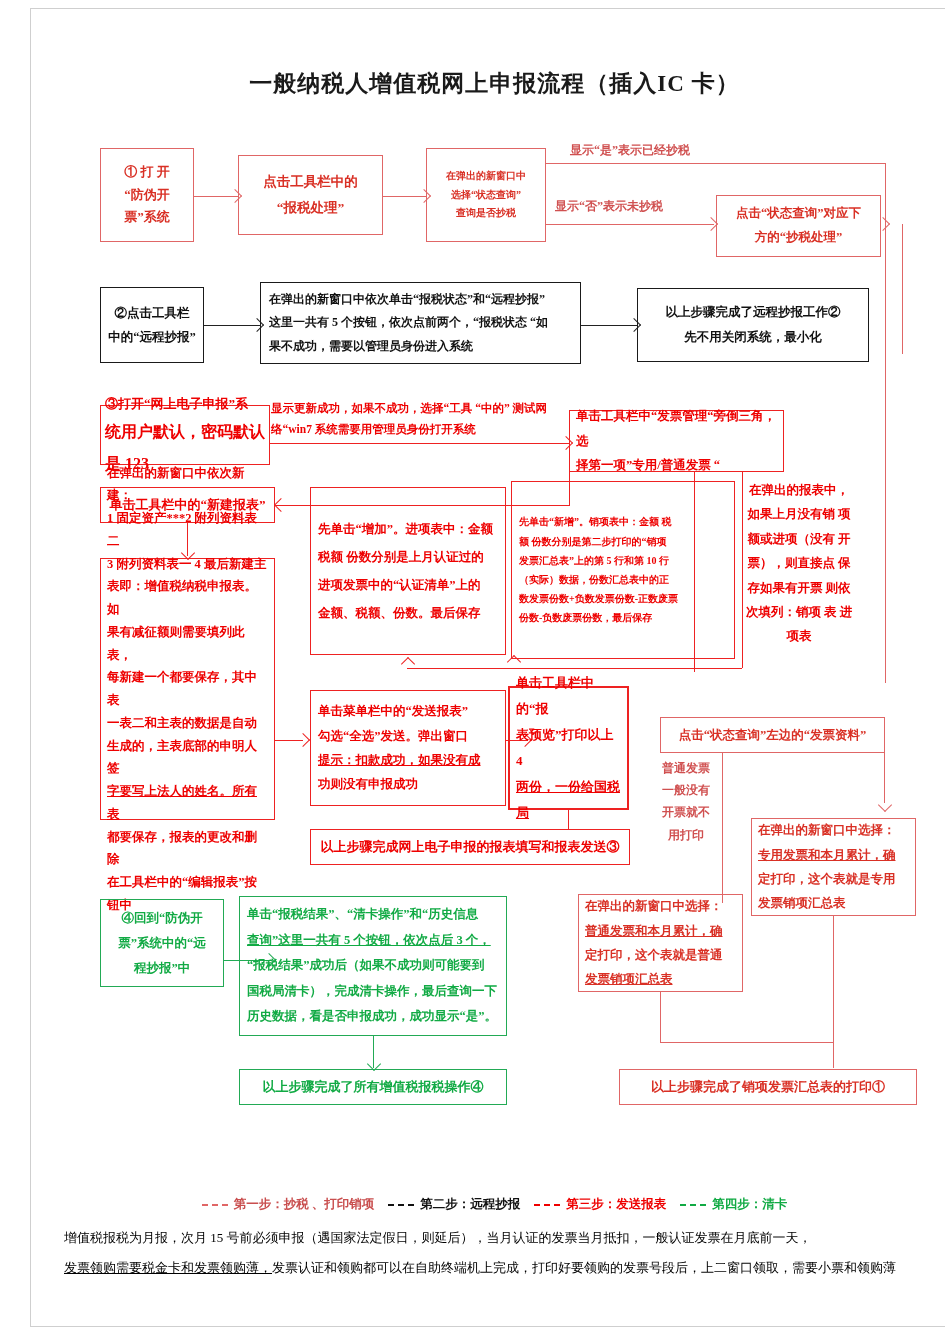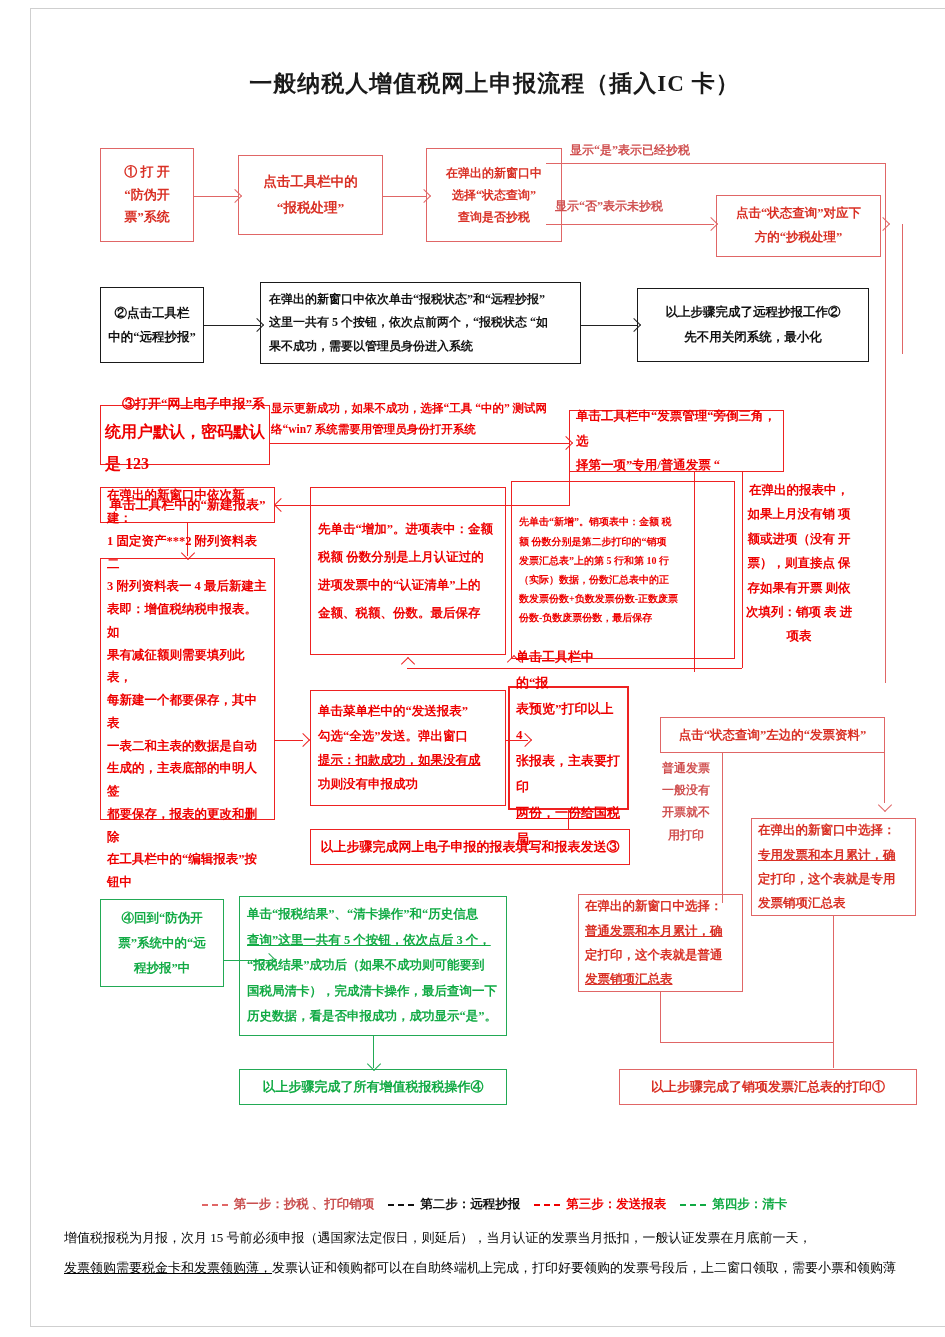--- a/index.html
+++ b/index.html
@@ -80,21 +80,21 @@
   <div class="ar r a-red" style="left:208px;top:191px;"></div>
 
   <div class="box red ctr b" style="left:216px;top:155px;width:145px;height:80px;font-size:13.5px;line-height:1.9;padding:4px 4px;">
     <span class="ln">点击工具栏中的</span>
     <span class="ln">“报税处理”</span>
   </div>
 
   <div class="ln-h c-red" style="left:361px;top:196px;width:44px;"></div>
   <div class="ar r a-red" style="left:397px;top:191px;"></div>
 
-  <div class="box red ctr b" style="left:404px;top:148px;width:136px;height:94px;font-size:12px;line-height:1.85;padding:4px 5px;">
+  <div class="box red ctr b" style="left:404px;top:148px;width:120px;height:94px;font-size:10px;line-height:1.85;padding:4px 5px;">
     <span class="ln">在弹出的新窗口中</span>
     <span class="ln">选择“状态查询”</span>
     <span class="ln">查询是否抄税</span>
   </div>
 
   <div class="lbl b redtxt" style="left:548px;top:142px;font-size:12px;color:#d05050;">显示“是”表示已经抄税</div>
   <div class="ln-h c-red" style="left:524px;top:163px;width:340px;"></div>
   <div class="ln-v c-red" style="left:863px;top:163px;height:520px;"></div>
 
   <div class="lbl b redtxt" style="left:533px;top:198px;font-size:12px;color:#d05050;">显示“否”表示未抄税</div>
@@ -123,21 +123,21 @@
   </div>
 
   <div class="ln-h c-blk" style="left:559px;top:325px;width:56px;"></div>
   <div class="ar r a-blk" style="left:607px;top:320px;"></div>
 
   <div class="box blk ctr b" style="left:615px;top:288px;width:232px;height:74px;font-size:12.5px;line-height:2;padding:3px 6px;">
     <span class="ln">以上步骤完成了远程抄报工作②</span>
     <span class="ln">先不用关闭系统，最小化</span>
   </div>
 
-  <div class="box redbox lft b" style="left:78px;top:405px;width:170px;height:60px;font-size:13px;line-height:1.95;padding:2px 4px;align-items:flex-end;">
+  <div class="box redbox lft b" style="left:78px;top:405px;width:170px;height:60px;font-size:13px;line-height:1.95;padding:2px 4px;">
     <span class="ln">③打开“网上电子申报”系</span>
     <span class="ln" style="font-size:16px;">统用户默认，密码默认是 123</span>
   </div>
 
   <div class="lbl b redtxt lft" style="left:249px;top:398px;width:300px;font-size:11.5px;line-height:1.85;">
     <span class="ln">显示更新成功，如果不成功，选择“工具 “中的”</span>
     <span class="ln">测试网络“win7 系统需要用管理员身份打开系统</span>
   </div>
   <div class="ln-h c-red2" style="left:248px;top:443px;width:299px;"></div>
   <div class="ar r a-red2" style="left:539px;top:438px;"></div>
@@ -164,20 +164,21 @@
 
   <div class="box redbox lft b" style="left:78px;top:558px;width:175px;height:262px;font-size:12.5px;line-height:1.82;padding:5px 6px;">
     <span class="ln">在弹出的新窗口中依次新建：</span>
     <span class="ln">1 固定资产***2 附列资料表二</span>
     <span class="ln">3 附列资料表一 4 最后新建主</span>
     <span class="ln">表即：增值税纳税申报表。如</span>
     <span class="ln">果有减征额则需要填列此表，</span>
     <span class="ln">每新建一个都要保存，其中表</span>
     <span class="ln">一表二和主表的数据是自动</span>
     <span class="ln">生成的，主表底部的申明人签</span>
+    <span class="ln u">字要写上法人的姓名。所有表</span>
     <span class="ln">都要保存，报表的更改和删除</span>
     <span class="ln">在工具栏中的“编辑报表”按</span>
     <span class="ln">钮中</span>
   </div>
 
   <div class="box redbox lft b" style="left:288px;top:487px;width:196px;height:168px;font-size:12.5px;line-height:2.25;padding:5px 7px;">
     <span class="ln">先单击“增加”。进项表中：金额</span>
     <span class="ln">税额 份数分别是上月认证过的</span>
     <span class="ln">进项发票中的“认证清单”上的</span>
     <span class="ln">金额、税额、份数。最后保存</span>
@@ -216,21 +217,20 @@
 
   <div class="ln-h c-red2" style="left:253px;top:740px;width:28px;"></div>
   <div class="ar r a-red2" style="left:276px;top:735px;"></div>
 
   <div class="ln-h c-red2" style="left:484px;top:740px;width:22px;"></div>
   <div class="ar r a-red2" style="left:498px;top:735px;"></div>
 
   <div class="box redbox lft b" style="left:486px;top:686px;width:121px;height:124px;font-size:13px;line-height:2;padding:4px 6px;border-width:2px;">
     <span class="ln">单击工具栏中的“报</span>
     <span class="ln">表预览”打印以上 4</span>
-    <span class="ln"><span>张报表，主表要打印</span></span>
     <span class="ln u">两份，一份给国税局</span>
   </div>
 
   <div class="ln-v c-red2" style="left:546px;top:810px;height:20px;"></div>
 
   <div class="box redbox ctr b" style="left:288px;top:829px;width:320px;height:36px;font-size:13px;padding:2px 4px;">
     <span class="ln">以上步骤完成网上电子申报的报表填写和报表发送③</span>
   </div>
 
   <div class="box red ctr b" style="left:638px;top:717px;width:225px;height:36px;font-size:12.5px;padding:2px 13px;">

